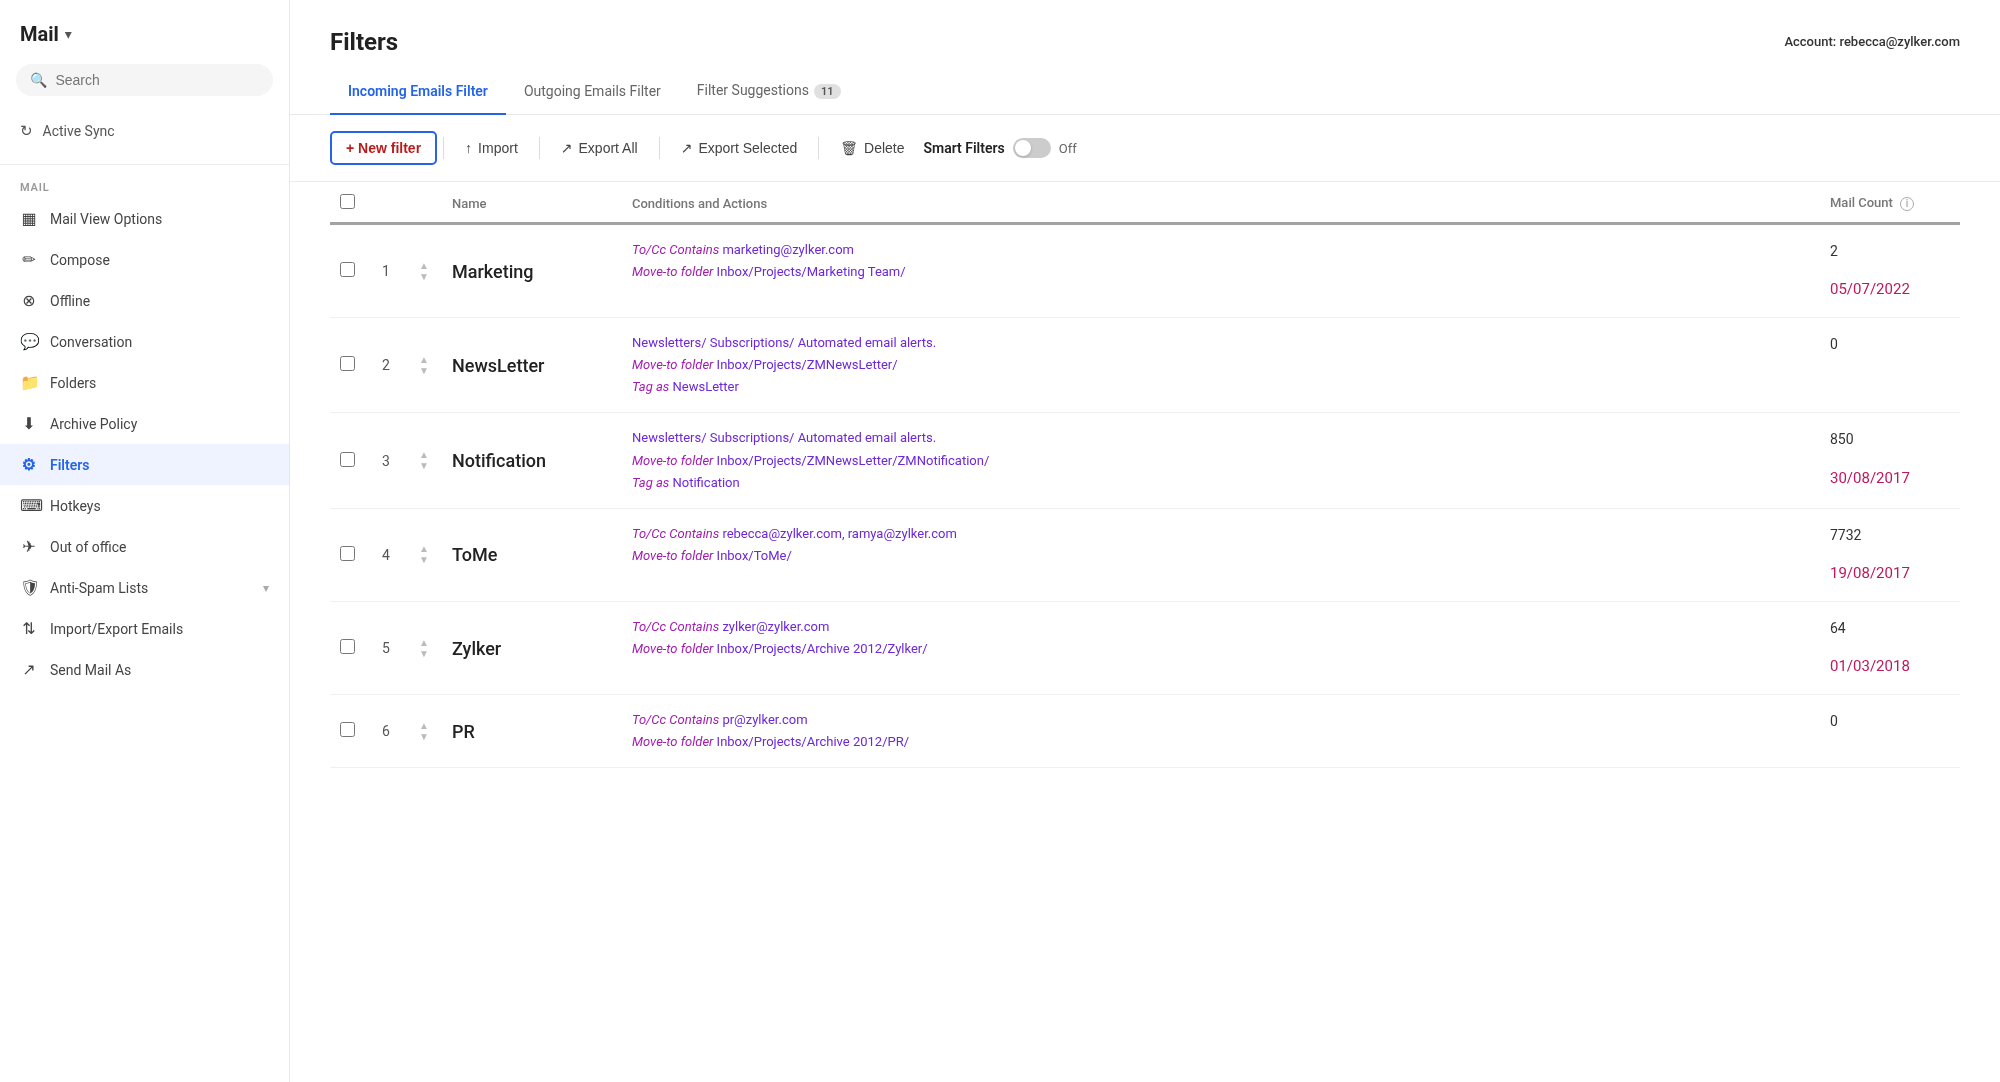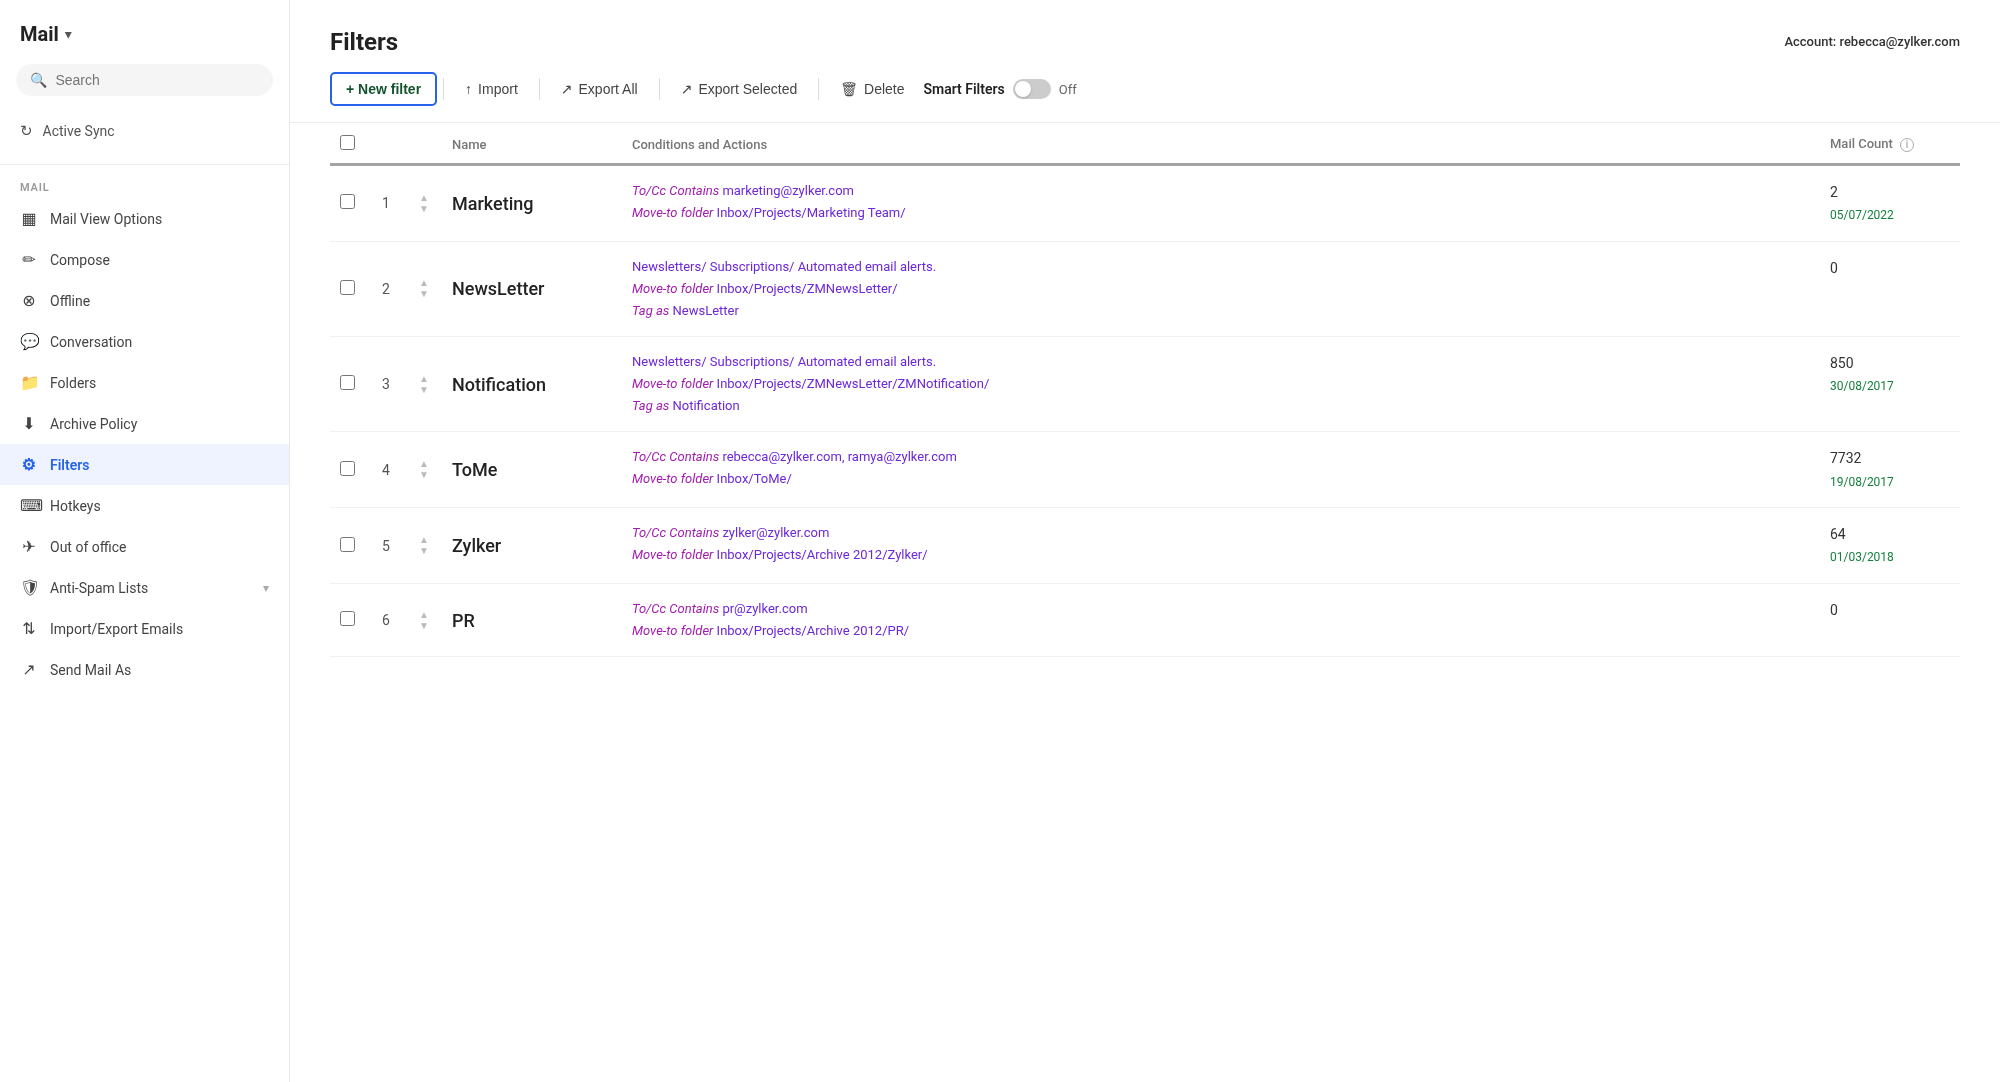--- a/index.html
+++ b/index.html
@@ -30,21 +30,21 @@
 
     
     .tabs-row { display: flex; align-items: center; gap: 0; padding: 16px 40px 0 40px; border-bottom: 1px solid #e8e8e8; }
     .tab { padding: 10px 18px 14px 18px; font-size: 14px; color: #666; cursor: pointer; border-bottom: 2px solid transparent; margin-bottom: -1px; white-space: nowrap; }
     .tab.active { color: #2563eb; font-weight: 600; border-bottom: 2px solid #2563eb; }
     .tab-badge { display: inline-flex; align-items: center; justify-content: center; background: #e0e0e0; color: #555; border-radius: 10px; font-size: 11px; font-weight: 600; padding: 1px 7px; margin-left: 5px; }
 
     
     .toolbar { display: flex; align-items: center; gap: 0; padding: 16px 40px; border-bottom: 1px solid #ececec; }
     .toolbar-btn { display: flex; align-items: center; gap: 6px; padding: 7px 14px; font-size: 14px; color: #444; cursor: pointer; border: 1px solid transparent; border-radius: 5px; background: transparent; white-space: nowrap; }
-    .toolbar-btn.primary { border: 2px solid #2563eb; color: #14532d; font-weight: 600; border-radius: 5px; padding: 7px 14px; }
+    .toolbar-btn.primary { border: 2px solid #2563eb; color: #b91c1c; font-weight: 600; border-radius: 5px; padding: 7px 14px; }
     .toolbar-separator { width: 1px; height: 22px; background: #ddd; margin: 0 6px; }
     .smart-filters-group { display: flex; align-items: center; gap: 8px; margin-left: 4px; font-size: 14px; font-weight: 600; color: #222; }
     .toggle { display: inline-flex; align-items: center; background: #ccc; border-radius: 12px; width: 38px; height: 20px; position: relative; cursor: pointer; }
     .toggle-knob { width: 16px; height: 16px; background: #fff; border-radius: 50%; position: absolute; left: 2px; top: 2px; box-shadow: 0 1px 3px rgba(0,0,0,0.2); }
     .toggle-off-label { font-size: 13px; color: #666; font-weight: 400; }
 
     
     .table-container { flex: 1; overflow-y: auto; padding: 0 40px; }
     .filter-table { width: 100%; border-collapse: collapse; }
     .filter-table thead th { padding: 12px 10px 10px 10px; text-align: left; font-size: 13px; font-weight: 500; color: #777; border-bottom: 3px solid #a3a3a3; }
@@ -59,21 +59,21 @@
     .td-check { vertical-align: middle !important; }
     .td-num { font-size: 14px; color: #555; vertical-align: middle !important; text-align: center; }
     .td-sort { vertical-align: middle !important; text-align: center; }
     .sort-arrows { display: flex; flex-direction: column; gap: 1px; align-items: center; cursor: pointer; color: #bbb; font-size: 10px; line-height: 1; }
     .sort-arrows span { line-height: 1; }
     .td-name { font-size: 18px; font-weight: 500; color: #222; vertical-align: middle !important; }
     .td-cond { font-size: 13px; color: #888; line-height: 1.7; }
     .td-cond .cond-label { color: #a21caf; font-style: italic; }
     .td-cond .cond-value { color: #6d28d9; font-weight: 400; }
     .td-count { font-size: 14px; color: #333; line-height: 1.8; }
-    .td-count .count-date { color: #15803d; font-size: 12px; }
+    .td-count .count-date { color: #be185d; font-size: 15px; margin-top: 12px; }
     .info-icon { display: inline-flex; align-items: center; justify-content: center; width: 14px; height: 14px; border-radius: 50%; border: 1px solid #aaa; font-size: 10px; color: #aaa; margin-left: 4px; cursor: pointer; vertical-align: middle; }
     input[type="checkbox"] { width: 15px; height: 15px; cursor: pointer; accent-color: #2563eb; }
   </style>
 </head>
 <body>
 
 <div id="sidebar">
   <div class="sidebar-header">
     <span class="sidebar-title">Mail</span>
     <span class="sidebar-chevron">▾</span>
@@ -148,20 +148,25 @@
 
 <div id="main">
   <div class="main-header">
     <h1 class="main-title">Filters</h1>
     <div class="account-info">
       <span>Account:</span>
       <span>rebecca@zylker.com</span>
     </div>
   </div>
 
+  <div class="tabs-row" id="tabs-row">
+      <div class="tab active"><span>Incoming Emails Filter</span></div>
+      <div class="tab"><span>Outgoing Emails Filter</span></div>
+      <div class="tab"><span>Filter Suggestions</span><span class="tab-badge">11</span></div>
+    </div>
 
   <div class="toolbar">
     <button class="toolbar-btn primary">+ New filter</button>
     <div class="toolbar-separator"></div>
     <button class="toolbar-btn">
       <span>↑</span>
       <span>Import</span>
     </button>
     <div class="toolbar-separator"></div>
     <button class="toolbar-btn">

